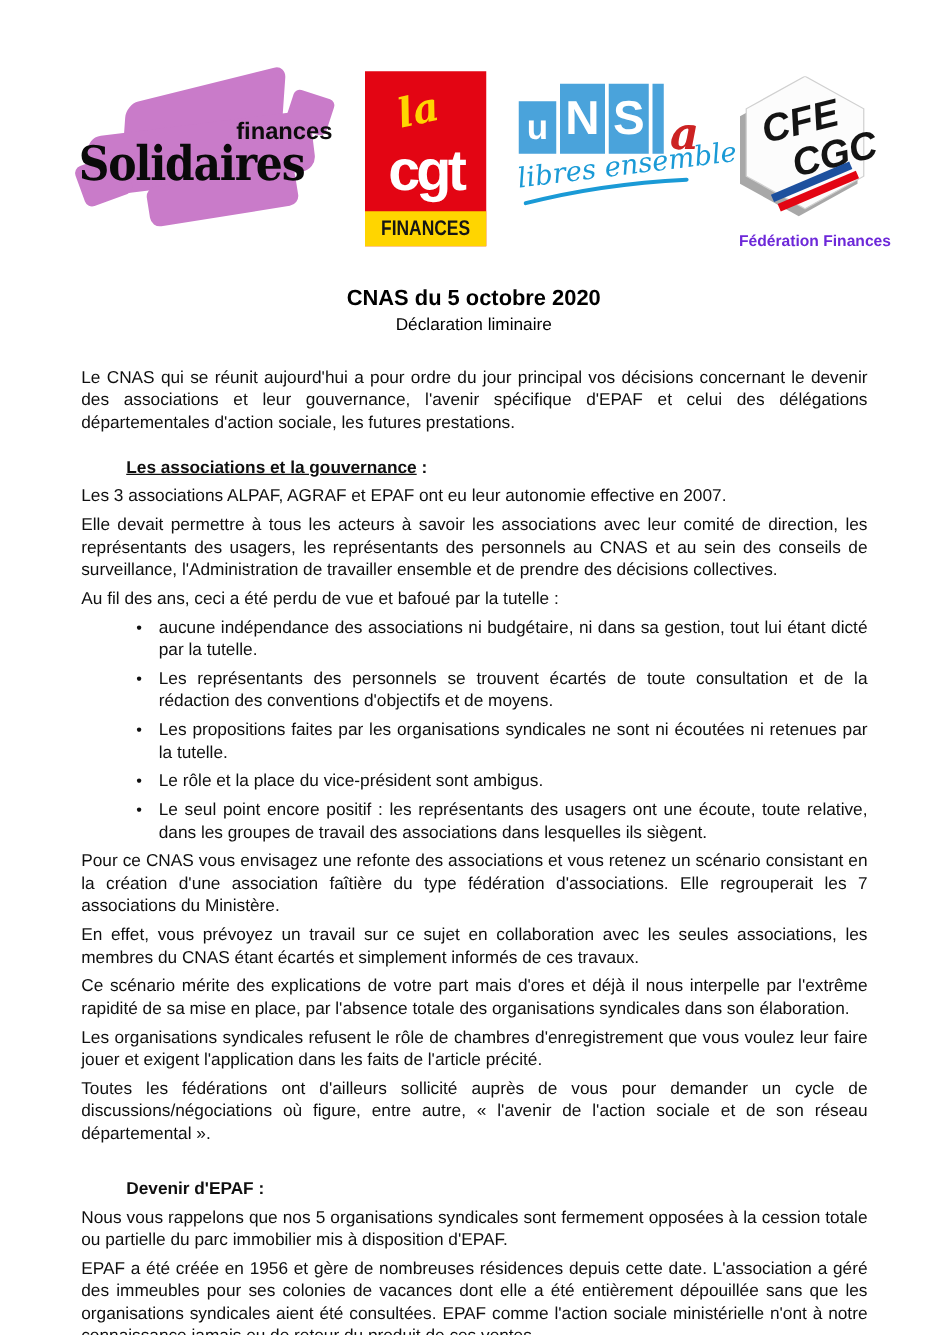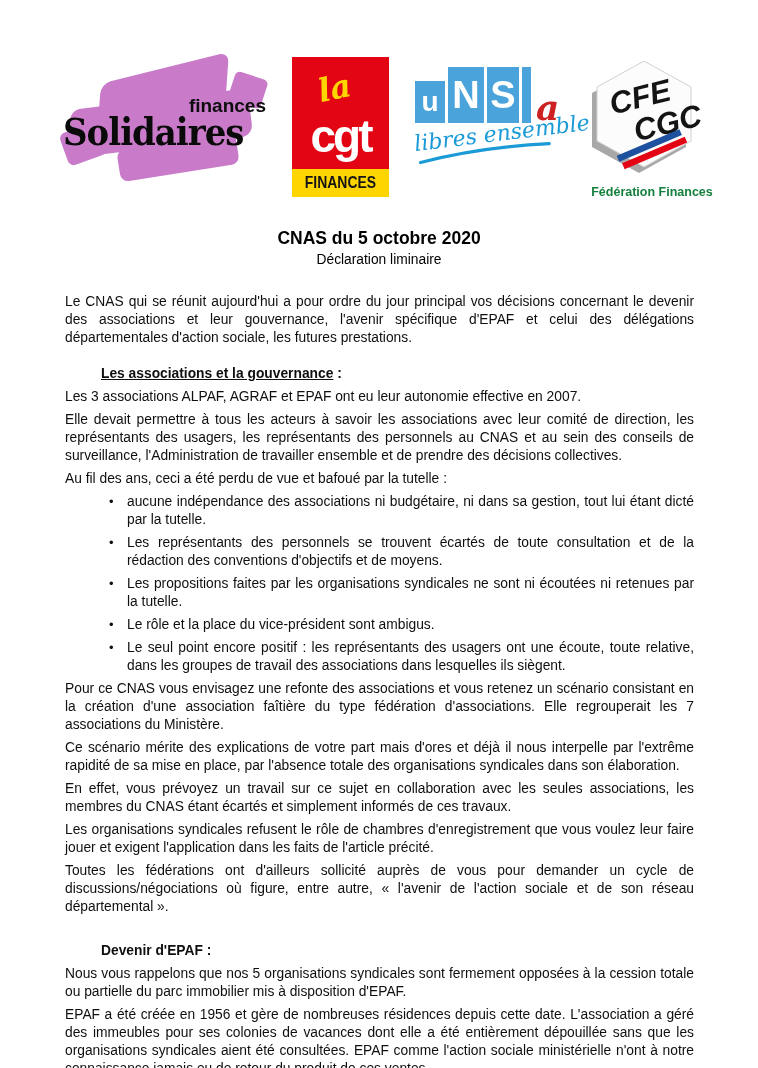--- a/index.html
+++ b/index.html
@@ -83,21 +83,21 @@
   .unsa-tagline {
     font-family: "DejaVu Serif", serif; font-style: italic;
     color: #1a9ad6; font-size: 22px; white-space: nowrap;
   }
   .unsa-swoosh { display: block; margin-top: -2px; }
 
   
   .logo-cfe { position: relative; width: 140px; height: 145px; margin-left: 22px; margin-top: 4px; flex: none; }
   .cfe-caption {
     margin-top: 2px; text-align: center; width: 130px;
-    font-size: 12.5px; font-weight: bold; color: #15803d;
+    font-size: 12.5px; font-weight: bold; color: #6d28d9;
   }
 
   
   .titleblock { text-align: center; margin-top: 28px; }
   .doc-title { margin: 0; font-size: 17.5px; font-weight: bold; color: #000; }
   .doc-subtitle { margin: 3px 0 0 0; font-size: 13.8px; font-weight: normal; color: #000; }
 
   
   .content {
     padding: 26px 64px 0 65px;
@@ -189,22 +189,22 @@
 
     <ul class="bullets">
       <li>aucune indépendance des associations ni budgétaire, ni dans sa gestion, tout lui étant dicté par la tutelle.</li>
       <li>Les représentants des personnels se trouvent écartés de toute consultation et de la rédaction des conventions d'objectifs et de moyens.</li>
       <li>Les propositions faites par les organisations syndicales ne sont ni écoutées ni retenues par la tutelle.</li>
       <li>Le rôle et la place du vice-président sont ambigus.</li>
       <li>Le seul point encore positif : les représentants des usagers ont une écoute, toute relative, dans les groupes de travail des associations dans lesquelles ils siègent.</li>
     </ul>
 
     <p>Pour ce CNAS vous envisagez une refonte des associations et vous retenez un scénario consistant en la création d'une association faîtière du type fédération d'associations. Elle regrouperait les 7 associations du Ministère.</p>
+    <p>En effet, vous prévoyez un travail sur ce sujet en collaboration avec les seules associations, les membres du CNAS étant écartés et simplement informés de ces travaux.</p>
     <p>Ce scénario mérite des explications de votre part mais d'ores et déjà il nous interpelle par l'extrême rapidité de sa mise en place, par l'absence totale des organisations syndicales dans son élaboration.</p>
-    <p>En effet, vous prévoyez un travail sur ce sujet en collaboration avec les seules associations, les membres du CNAS étant écartés et simplement informés de ces travaux.</p>
     <p>Les organisations syndicales refusent le rôle de chambres d'enregistrement que vous voulez leur faire jouer et exigent l'application dans les faits de l'article précité.</p>
     <p>Toutes les fédérations ont d'ailleurs sollicité auprès de vous pour demander un cycle de discussions/négociations où figure, entre autre, « l'avenir de l'action sociale et de son réseau départemental ».</p>
 
     <h3 class="sec-heading second">Devenir d'EPAF :</h3>
 
     <p>Nous vous rappelons que nos 5 organisations syndicales sont fermement opposées à la cession totale ou partielle du parc immobilier mis à disposition d'EPAF.</p>
     <p>EPAF a été créée en 1956 et gère de nombreuses résidences depuis cette date. L'association a géré des immeubles pour ses colonies de vacances dont elle a été entièrement dépouillée sans que les organisations syndicales aient été consultées. EPAF comme l'action sociale ministérielle n'ont à notre connaissance jamais eu de retour du produit de ces ventes.</p>
 
   </main>
 

